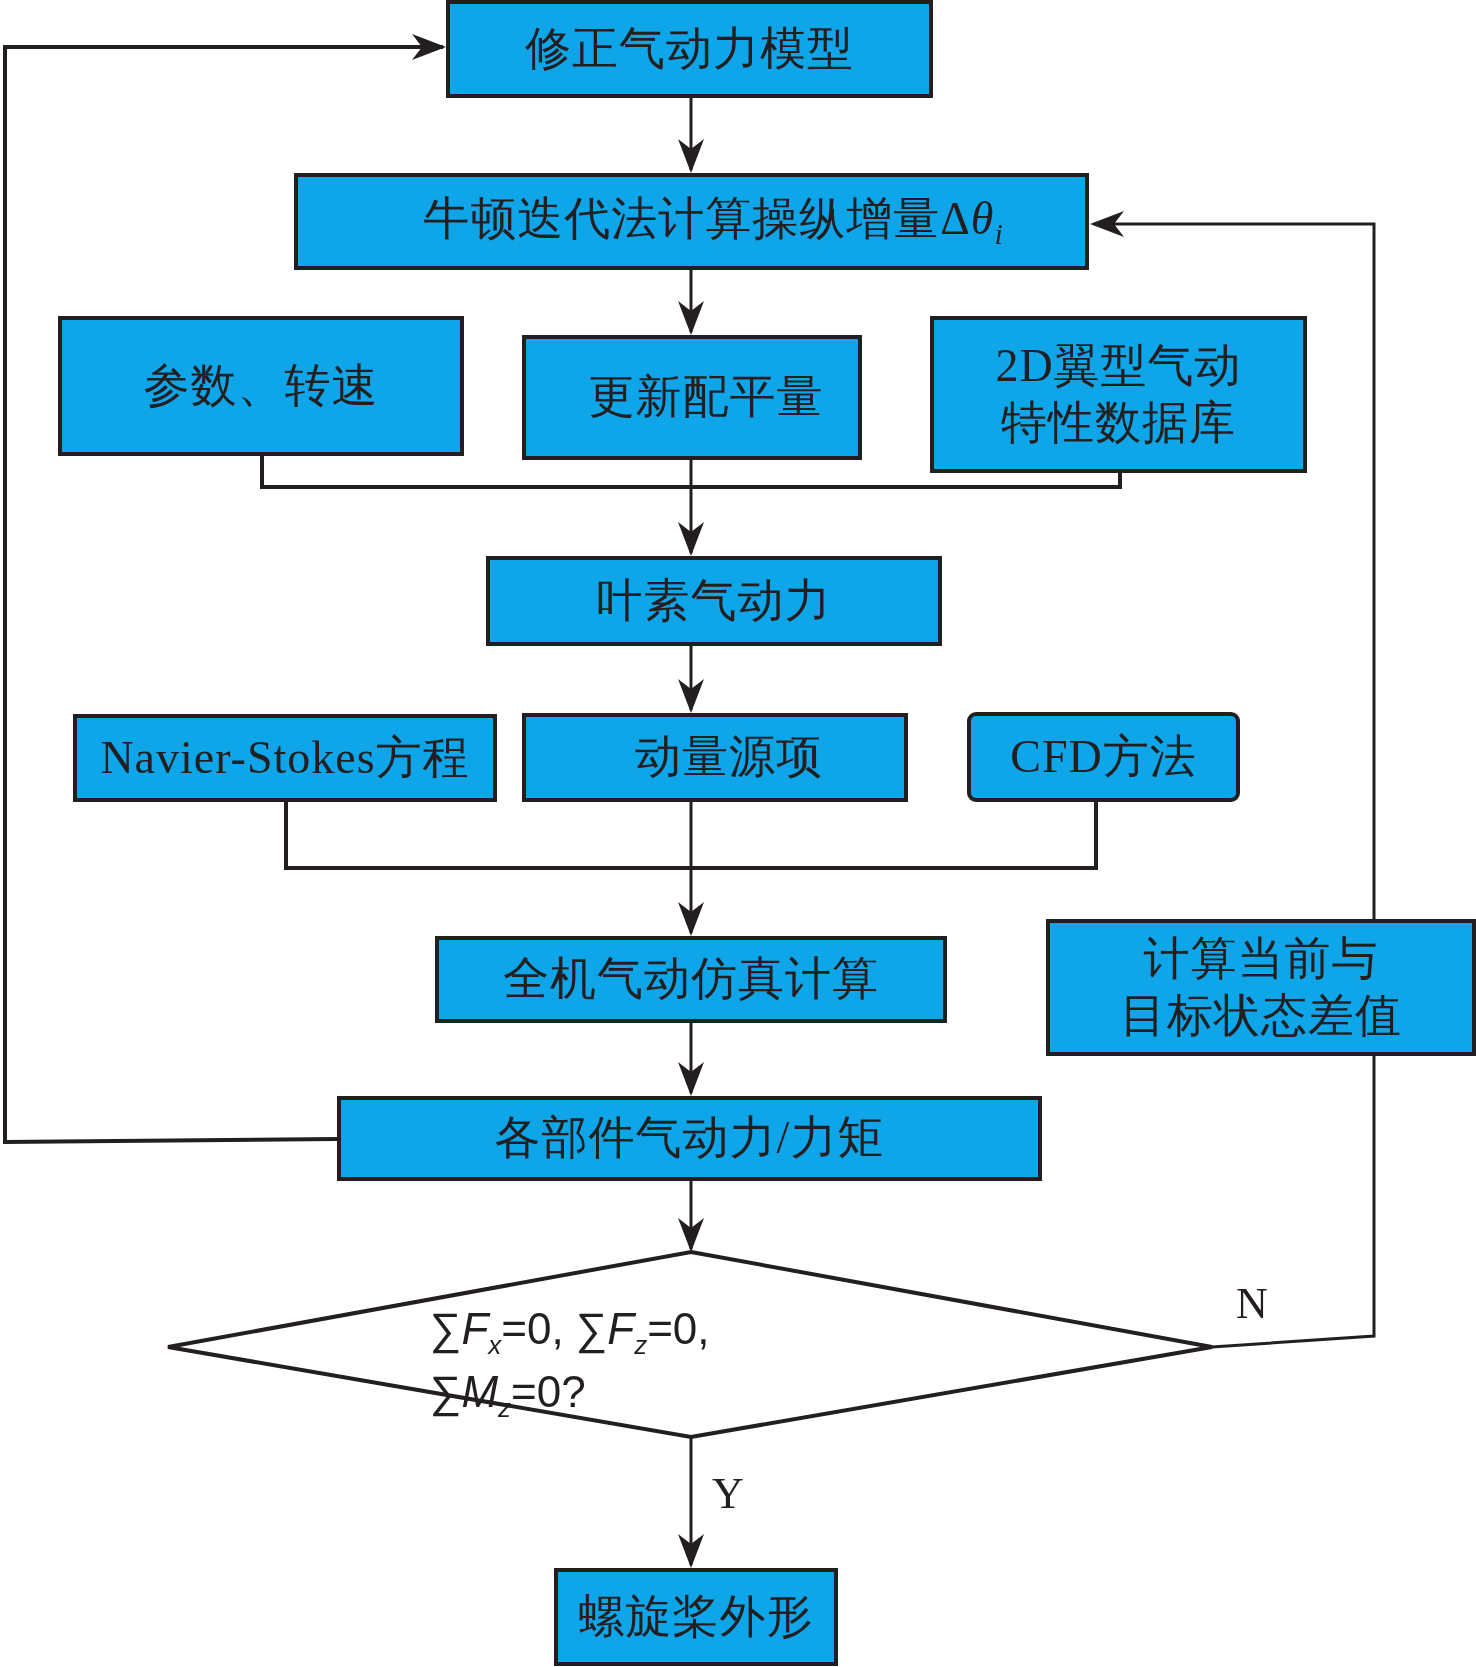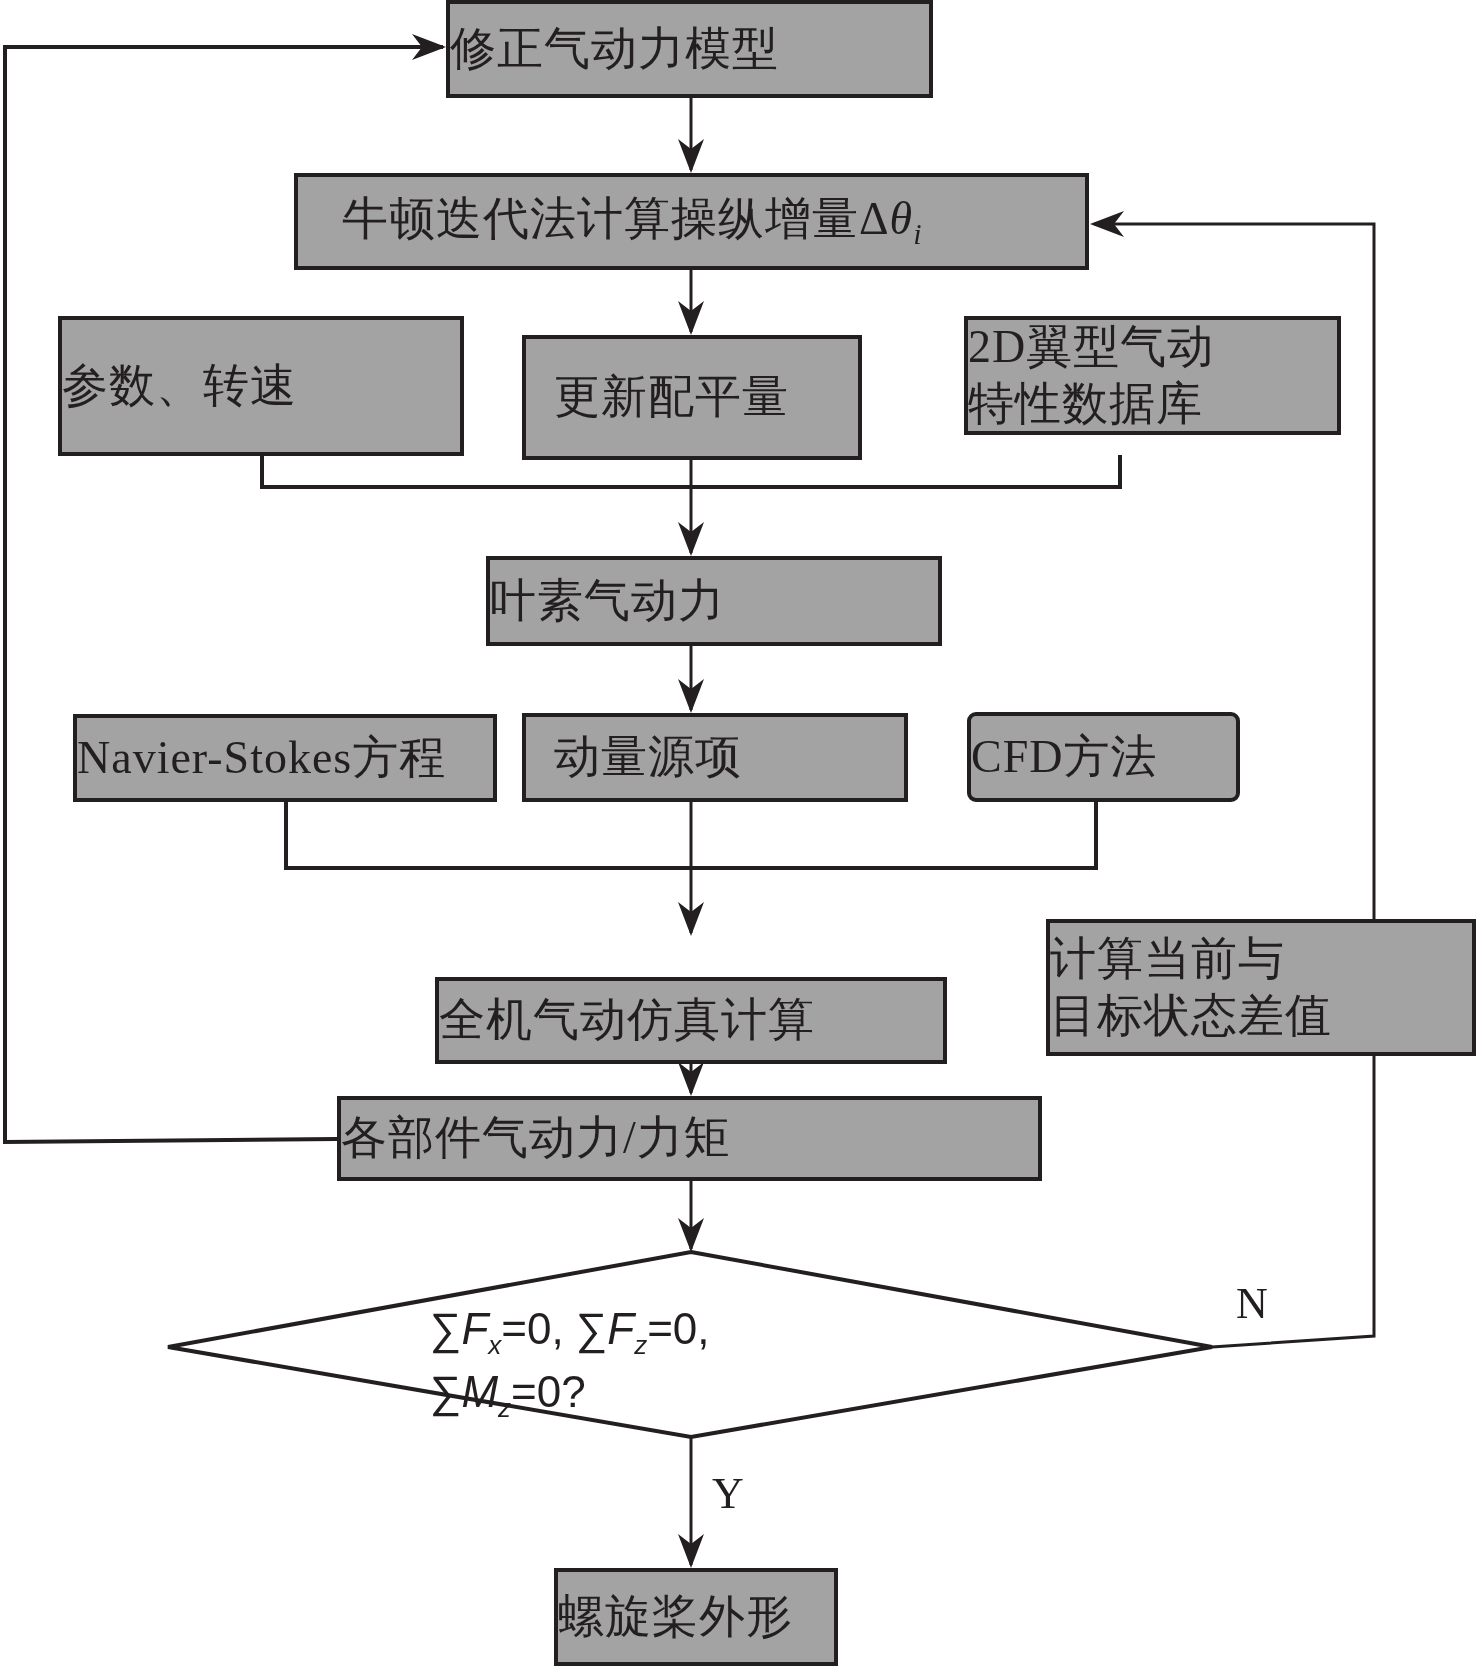--- a/index.html
+++ b/index.html
@@ -1,21 +1,21 @@
 <!DOCTYPE html>
 <html><head>
 <meta charset="utf-8">
 <style>
   html, body { margin: 0; padding: 0; background: #ffffff; }
   body { width: 1476px; height: 1667px; position: relative; overflow: hidden;
          font-family: "DejaVu Serif", "Liberation Serif", serif; color: #231f20; }
   svg#edges { position: absolute; left: 0; top: 0; }
   .node { position: absolute; box-sizing: border-box; border: 4px solid #231f20;
-          background: #a3a3a3; display: flex; flex-direction: column;
-          align-items: flex-start; justify-content: center; text-align: center;
+          background: #0ea5e9; display: flex; flex-direction: column;
+          align-items: center; justify-content: center; text-align: center;
           font-family: "Liberation Serif", "DejaVu Serif", serif;
           font-size: 46px; line-height: 1.22; color: #231f20; letter-spacing: 1px; }
   .node span { display: block; white-space: nowrap; }
   .label { position: absolute; font-family: "Liberation Serif", serif; font-size: 44px; color: #231f20; }
   .decision-text { position: absolute; left: 430px; top: 1300px; width: 520px; 
                    font-family: Liberation Sans, sans-serif; font-size: 44px; line-height: 1.3; color: #231f20; }
   .decision-text i { font-style: italic; }
   .decision-text sub { font-size: 26px; font-style: italic; }
   #n-newton .sub-i { font-style: italic; font-size: 30px; vertical-align: -10px; }
   #n-newton .theta { font-style: italic; }
@@ -72,42 +72,42 @@
 </div>
 
 <div class="node" style="left:58px;top:316px;width:406px;height:140px;">
   <span>参数、转速</span>
 </div>
 
 <div class="node" style="left:522px;top:335px;width:340px;height:125px;padding-left:28px;">
   <span>更新配平量</span>
 </div>
 
-<div class="node" style="left:930px;top:316px;width:377px;height:119px;margin-left:34px;">
+<div class="node" style="left:930px;top:316px;width:377px;height:157px;">
   <span>2D翼型气动</span>
   <span>特性数据库</span>
 </div>
 
 <div class="node" style="left:486px;top:556px;width:456px;height:90px;">
   <span>叶素气动力</span>
 </div>
 
 <div class="node" style="left:73px;top:714px;width:424px;height:88px;">
   <span>Navier-Stokes方程</span>
 </div>
 
 <div class="node" style="left:522px;top:713px;width:386px;height:89px;padding-left:28px;">
   <span>动量源项</span>
 </div>
 
 <div class="node" style="left:967px;top:712px;width:273px;height:90px;border-radius:9px;">
   <span>CFD方法</span>
 </div>
 
-<div class="node" style="left:435px;top:936px;width:512px;height:87px;margin-top:41px;">
+<div class="node" style="left:435px;top:936px;width:512px;height:87px;">
   <span>全机气动仿真计算</span>
 </div>
 
 <div class="node" style="left:1046px;top:919px;width:430px;height:137px;">
   <span>计算当前与</span>
   <span>目标状态差值</span>
 </div>
 
 <div class="node" style="left:337px;top:1096px;width:705px;height:85px;">
   <span>各部件气动力/力矩</span>

